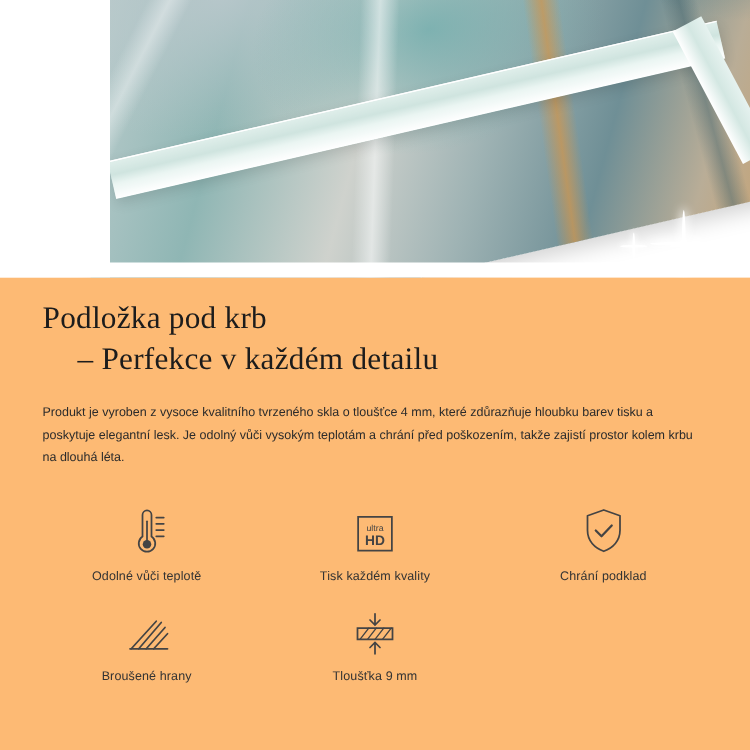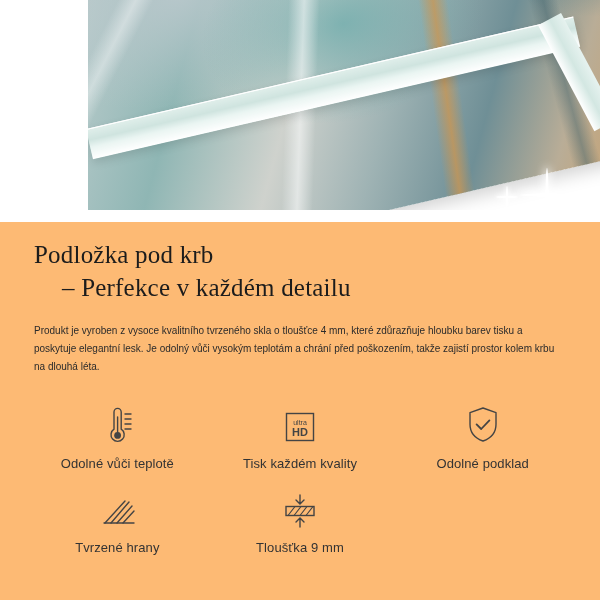--- a/index.html
+++ b/index.html
@@ -180,21 +180,21 @@
     justify-content: flex-start;
   }
   .feature-icon {
     height: 46px;
     display: flex;
     align-items: flex-end;
     justify-content: center;
   }
   .feature-label {
     margin-top: 9px;
-    font-size: 13px;
+    font-size: 10px;
     color: #333333;
     text-align: right;
     letter-spacing: 0.1px;
   }
   svg { display: block; }
 </style>
 </head>
 <body>
 
 <div class="page">
@@ -248,37 +248,37 @@
       <div class="feature-label">Tisk každém kvality</div>
     </div>
 
     <div class="feature">
       <div class="feature-icon">
         <svg width="40" height="44" viewBox="0 0 40 44">
           <path d="M20 5l13 4.6v11.6c0 8.4-5.6 14.2-13 16.8-7.4-2.6-13-8.4-13-16.8V9.6z" fill="none" stroke="#444" stroke-width="1.4" stroke-linejoin="round"></path>
           <path d="M13.6 21.4l4.6 4.6 8.2-8.6" fill="none" stroke="#444" stroke-width="1.8" stroke-linecap="round" stroke-linejoin="round"></path>
         </svg>
       </div>
-      <div class="feature-label">Odolné podklad</div>
+      <div class="feature-label">Chrání podklad</div>
     </div>
 
 
     <div class="feature">
       <div class="feature-icon">
         <svg width="44" height="38" viewBox="0 0 44 38">
           <g fill="none" stroke="#444" stroke-width="1.4" stroke-linecap="round">
             <path d="M10 30L30 8"></path>
             <path d="M16 30L34 9"></path>
             <path d="M22 30L37 13"></path>
             <path d="M28 30L39 18"></path>
             <path d="M9 30h30"></path>
           </g>
         </svg>
       </div>
-      <div class="feature-label">Tvrzené hrany</div>
+      <div class="feature-label">Broušené hrany</div>
     </div>
 
     <div class="feature">
       <div class="feature-icon">
         <svg width="44" height="40" viewBox="0 0 44 40">
           <g fill="none" stroke="#444" stroke-width="1.4" stroke-linecap="round">
             <path d="M22 4v8M18 9l4 4 4-4"></path>
             <path d="M22 36v-8M18 31l4-4 4 4"></path>
             <rect x="8" y="15.5" width="28" height="9"></rect>
             <path d="M10 24.5l7-9M16 24.5l7-9M22 24.5l7-9M28 24.5l7-9" stroke-width="1.1"></path>

